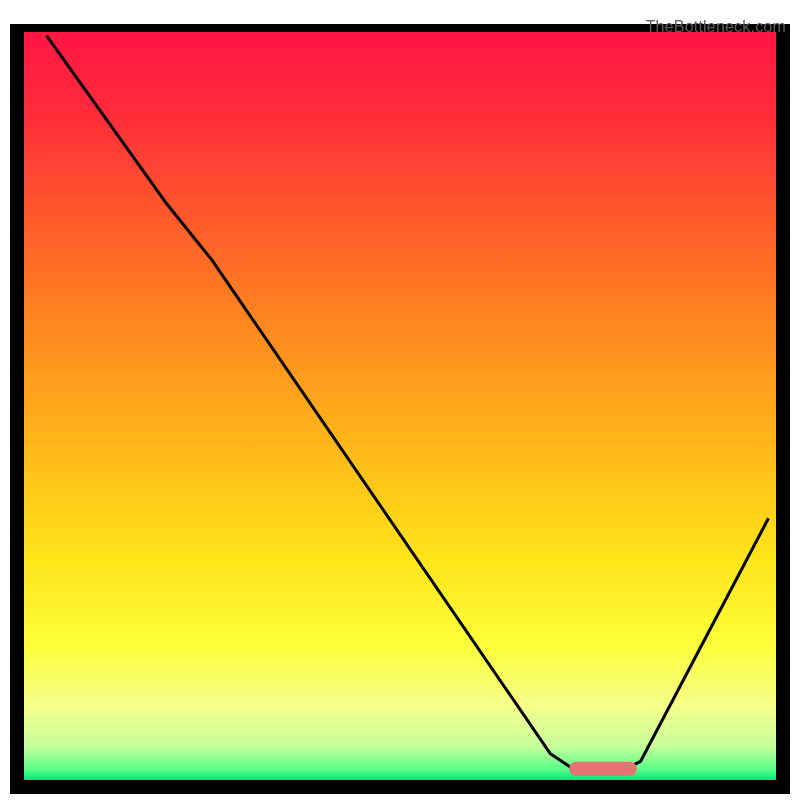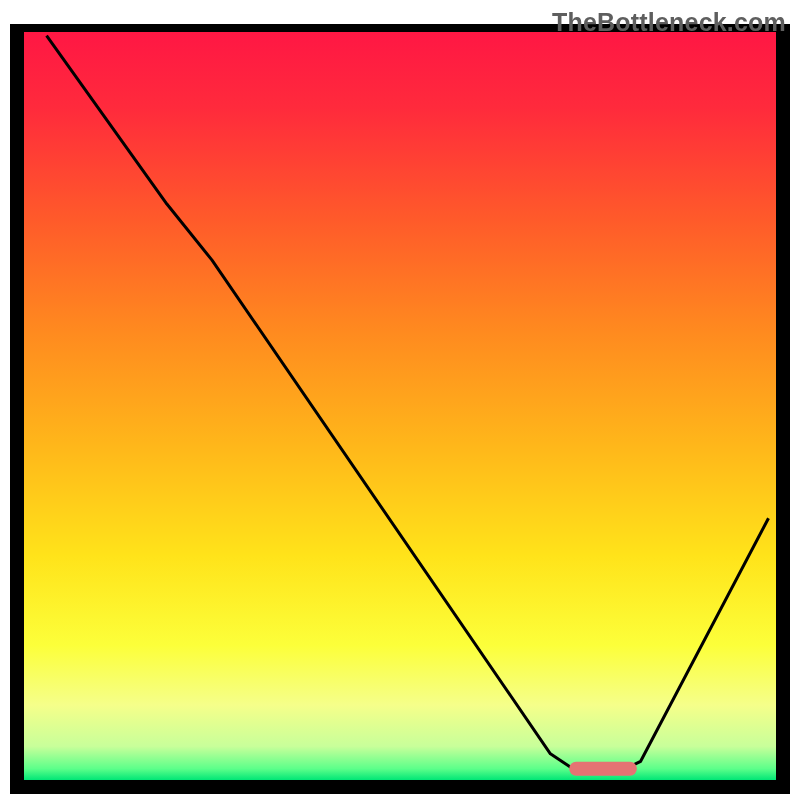--- a/index.html
+++ b/index.html
@@ -1,17 +1,17 @@
 <!DOCTYPE html>
 <html><head>
 <meta charset="utf-8">
 <style>
 html,body{margin:0;padding:0;width:800px;height:800px;overflow:hidden;font-family:Arial,Helvetica,sans-serif}
 .wrap{position:relative;width:800px;height:800px}
-.watermark{position:absolute;top:8px;right:14px;color:#5e5e5e;font-size:25px;font-weight:700;letter-spacing:0.2px}
+.watermark{position:absolute;top:18px;right:14px;color:#5e5e5e;font-size:16px;font-weight:400;letter-spacing:0.2px}
 svg{display:block}
 </style>
 </head>
 <body>
 
 <div class="wrap">
   <div class="watermark">TheBottleneck.com</div>
   <svg id="svg" width="800" height="800">
       <rect x="10" y="24" width="780" height="770" fill="#000"></rect>
       <defs>

